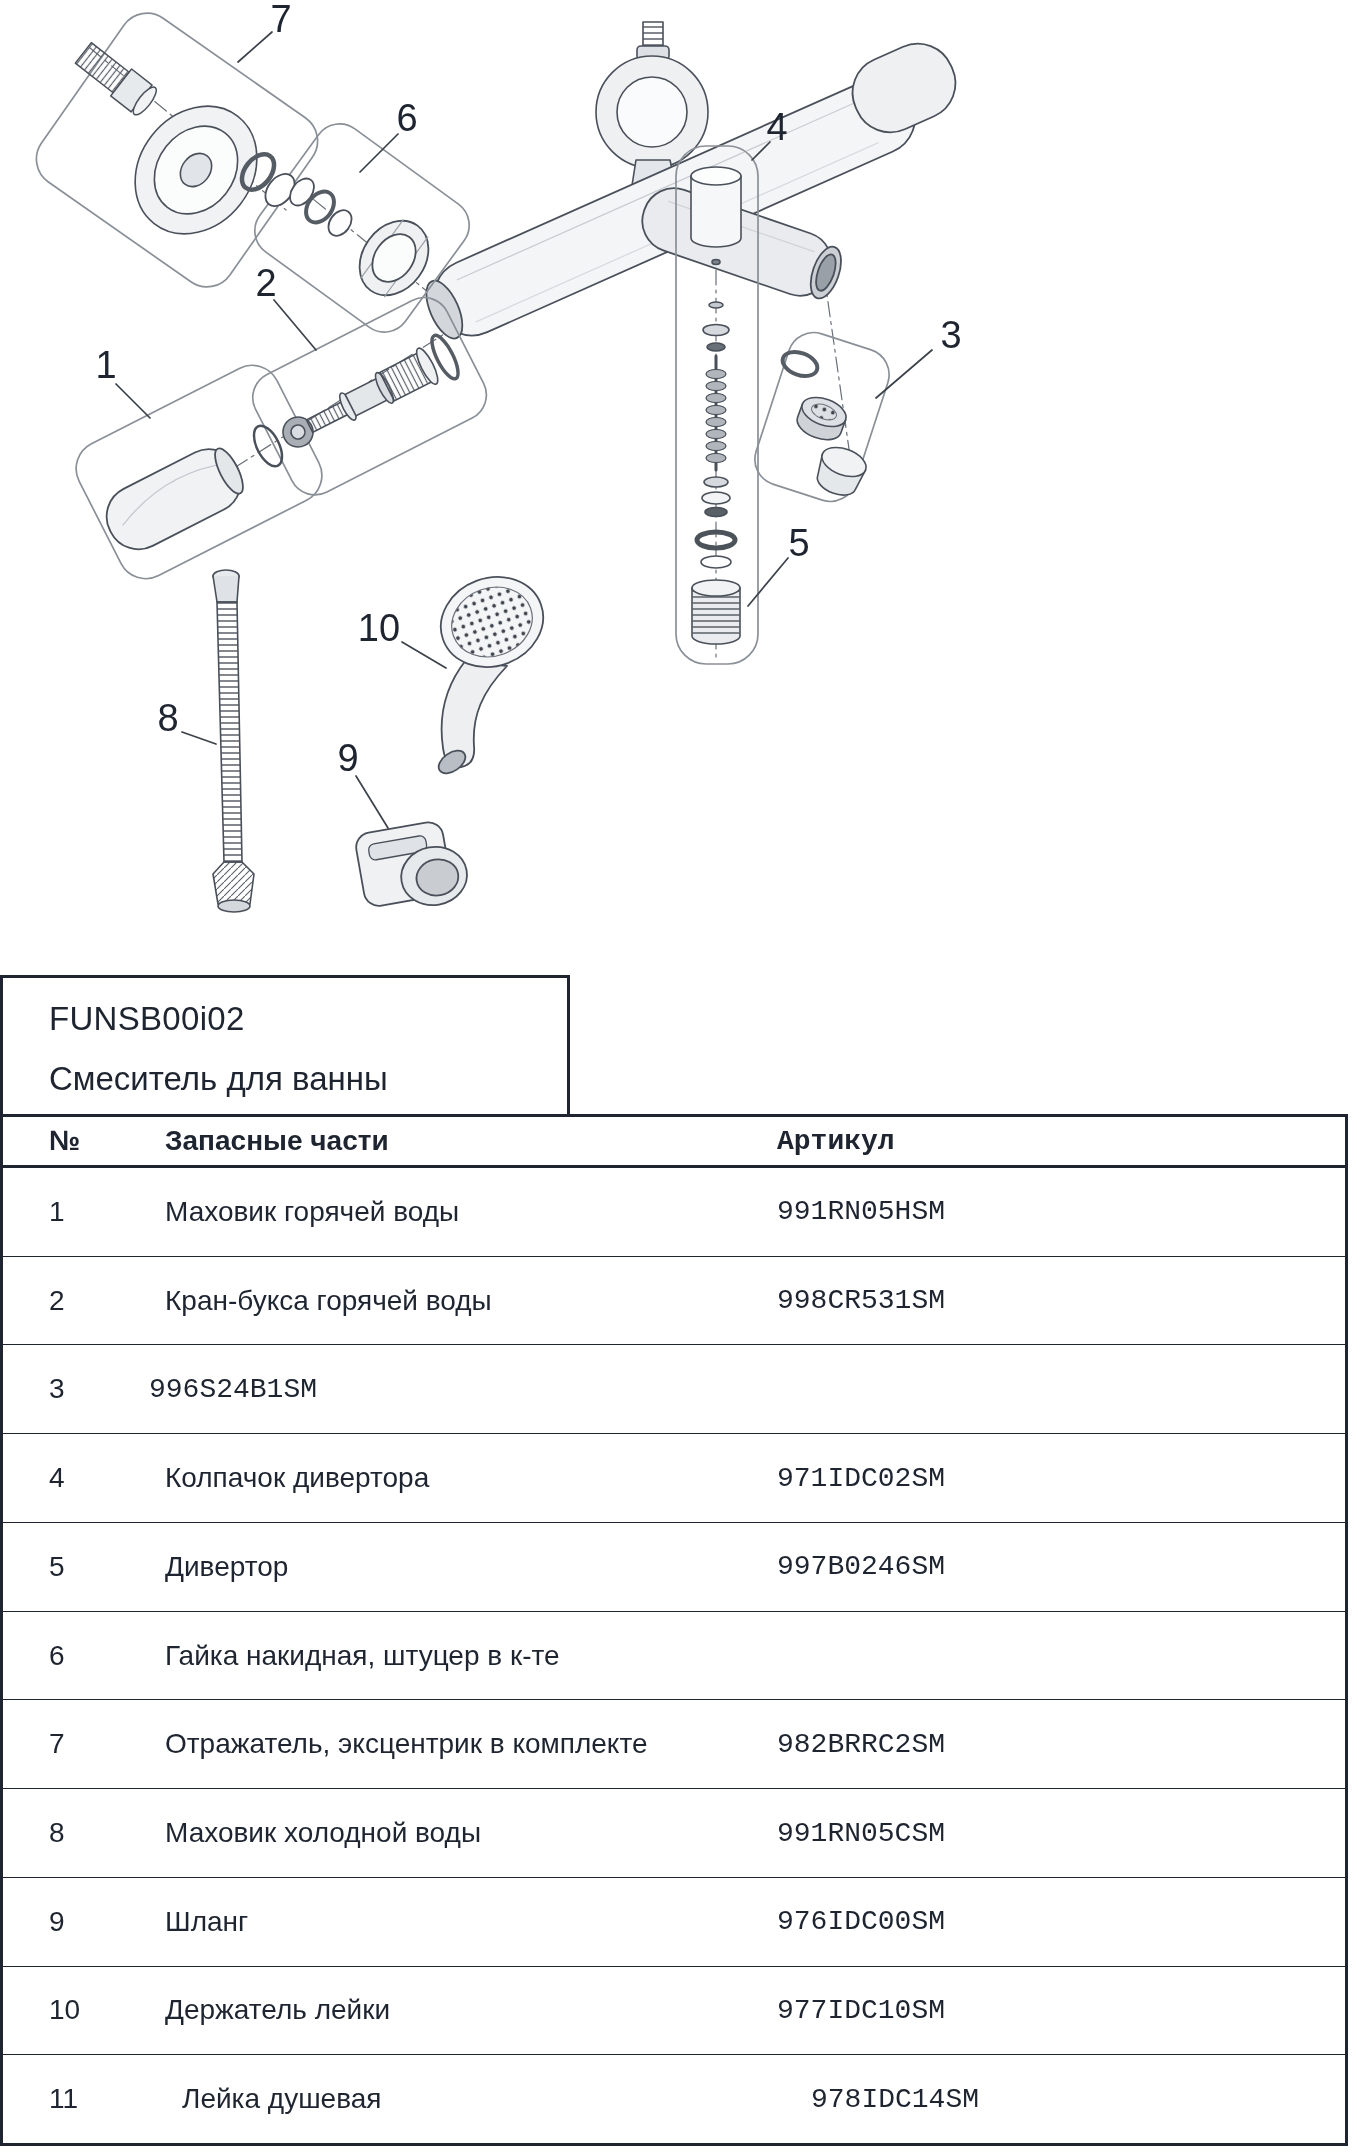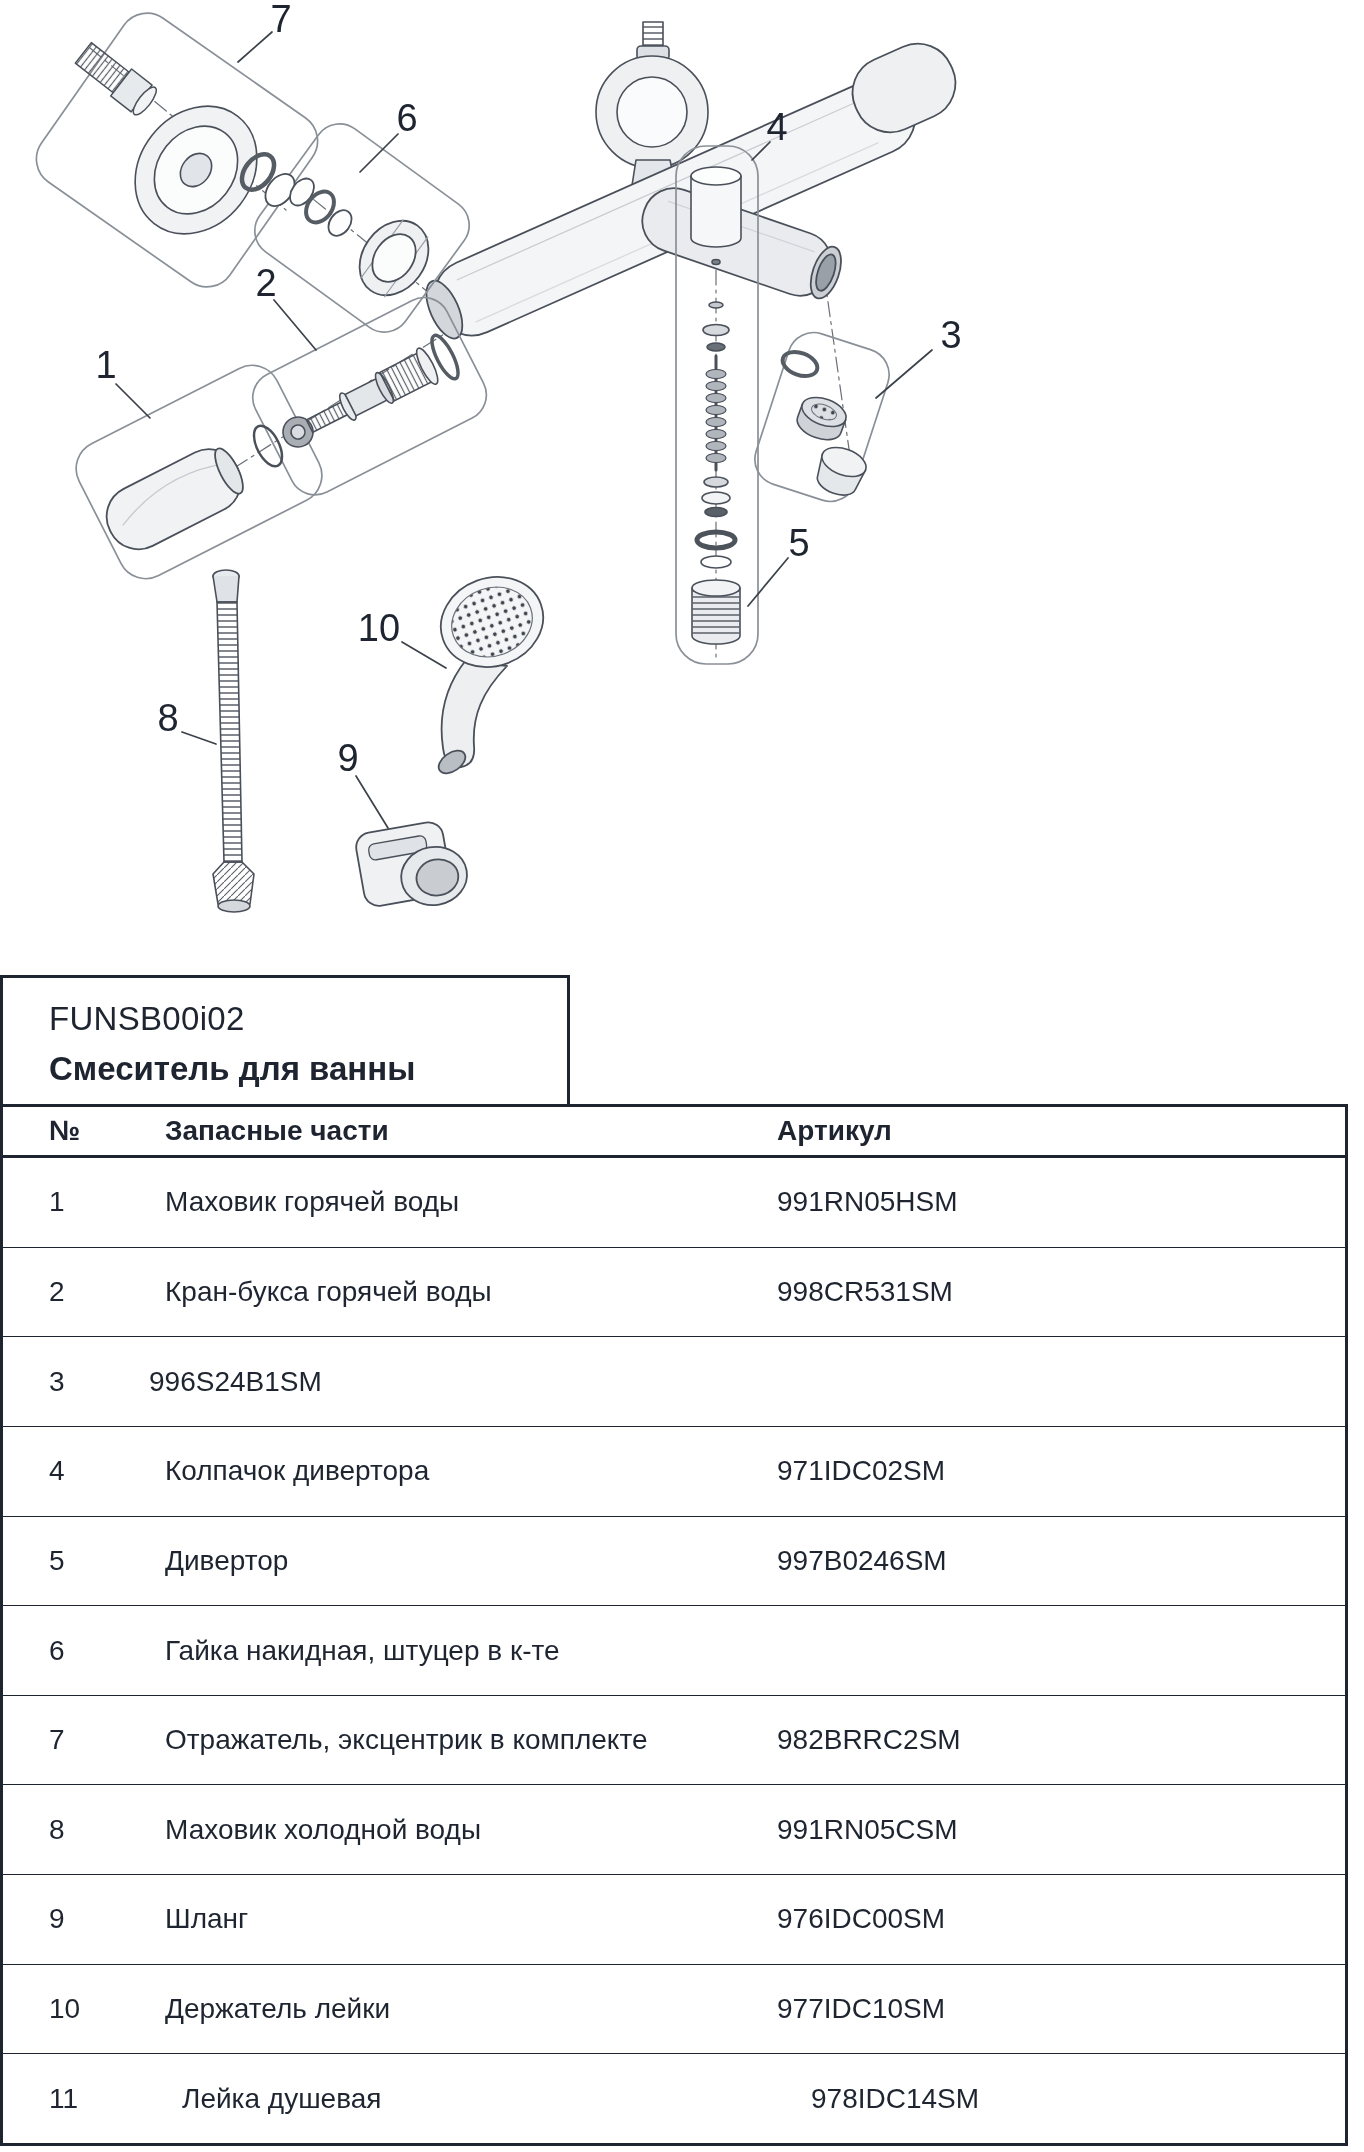--- a/index.html
+++ b/index.html
@@ -11,31 +11,31 @@
   .diagram-wrap svg { display:block; }
   .callout { position:absolute; width:48px; text-align:center; font-size:38px;
              line-height:38px; color:#1e2530; }
 
   
   .info { position:absolute; left:0; top:975px; width:1348px; height:1171px;
           display:flex; flex-direction:column; }
   .title-box { width:570px; box-sizing:border-box; border:3px solid #1e2530; border-bottom:none;
                padding:22px 0 16px 46px; }
   .title    { font-size:33px; font-weight:400; letter-spacing:.3px; }
-  .subtitle { font-size:33px; font-weight:700; margin-top:12px; }
+  .subtitle { font-size:33px; font-weight:400; margin-top:22px; }
 
   .table { flex:1; border:3px solid #1e2530; box-sizing:border-box;
            display:flex; flex-direction:column; font-size:28px; }
   .trow { display:flex; align-items:center; border-bottom:1.5px solid #1e2530; }
   .trow:last-child { border-bottom:none;gap:17px; }
   .thead { flex:0 0 48px; font-weight:700; border-bottom:3px solid #1e2530; }
   .trow:not(.thead) { flex:1 1 0; }
   .cell-num  { flex:0 0 100px; padding-left:46px; }
   .cell-name { flex:0 0 612px;margin-left:16px; }
-  .cell-article { flex:1 1 auto; }
+  .cell-article { flex:1 1 auto;font-family:Liberation Mono, monospace; }
 </style>
 </head>
 <body>
 
 <div class="stage">
 
   <div class="diagram-wrap">
     <svg viewBox="0 0 1364 975" width="1364" height="975" fill="none" stroke-linecap="round" stroke-linejoin="round">
       <defs>
         <pattern id="ribs" width="8" height="6" patternUnits="userSpaceOnUse">

